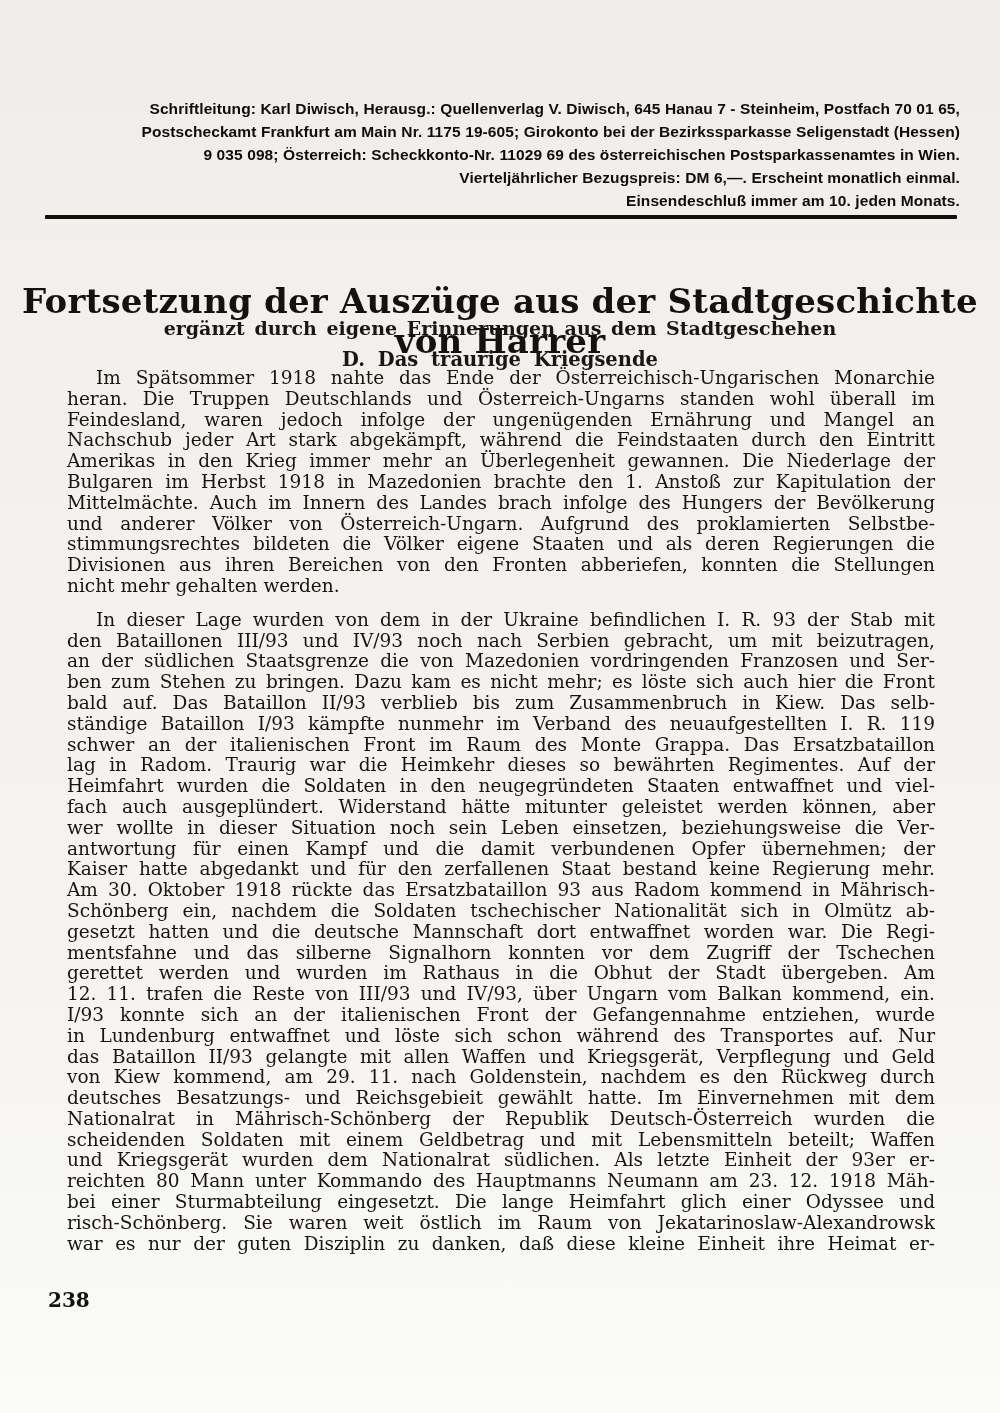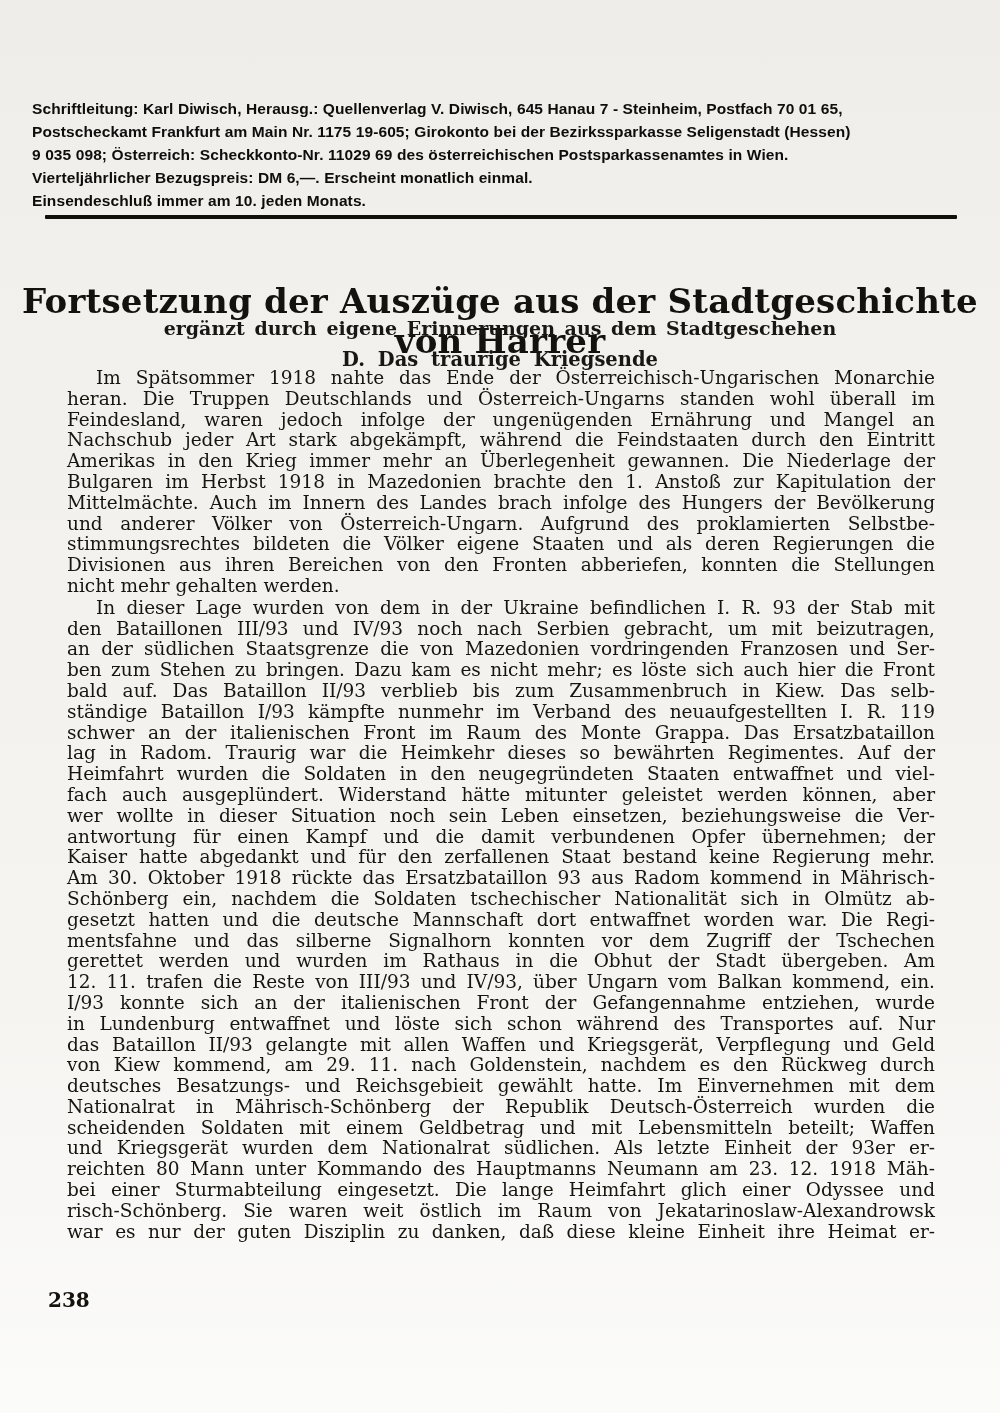--- a/index.html
+++ b/index.html
@@ -13,23 +13,23 @@
     height: 1413px;
     margin: 0 auto;
     background: linear-gradient(180deg, #eeedE9 0%, #f1f0ec 18%, #f5f4f1 70%, #fbfbfa 100%);
     color: #191715;
     font-family: "DejaVu Serif", serif;
     overflow: hidden;
   }
   .masthead {
     position: absolute;
     top: 97px;
-    left: 32px;
+    left: 48px;
     right: 40px;
-    text-align: left;
+    text-align: right;
     font-family: "Liberation Sans", sans-serif;
     font-weight: bold;
     font-size: 15.5px;
     line-height: 23px;
     color: #0e0d0c;
     letter-spacing: 0.1px;
   }
   .rule {
     position: absolute;
     top: 215px;
@@ -73,21 +73,21 @@
   .body-text {
     position: absolute;
     top: 368px;
     left: 67px;
     width: 868px;
     font-size: 18.5px;
     line-height: 20.8px;
     color: #18150f;
   }
   .para { margin: 0; }
-  .para + .para { margin-top: 1px; }
+  .para + .para { margin-top: 13px; }
   .line {
     text-align: justify;
     text-align-last: justify;
     white-space: normal;
   }
   .line.first { text-indent: 29px; }
   .para.ends .line.last {
     text-align: right;
     text-align-last: left;
   }

